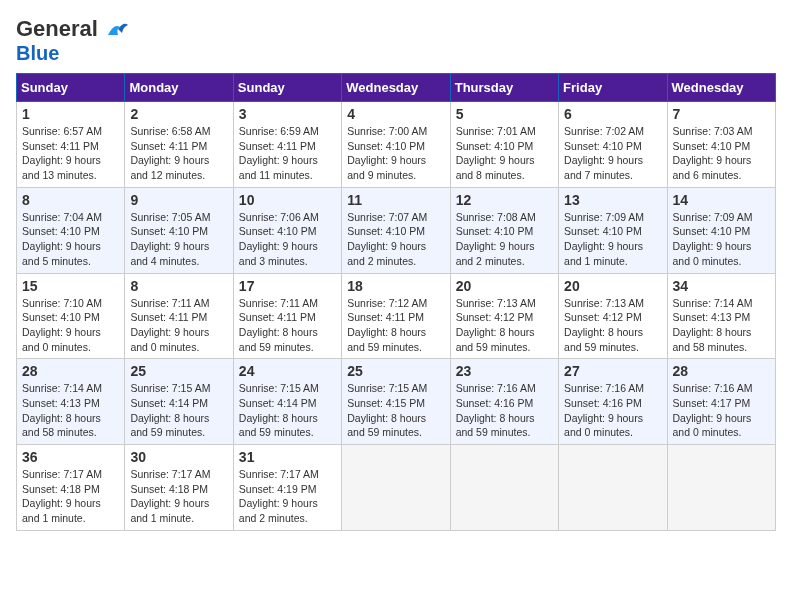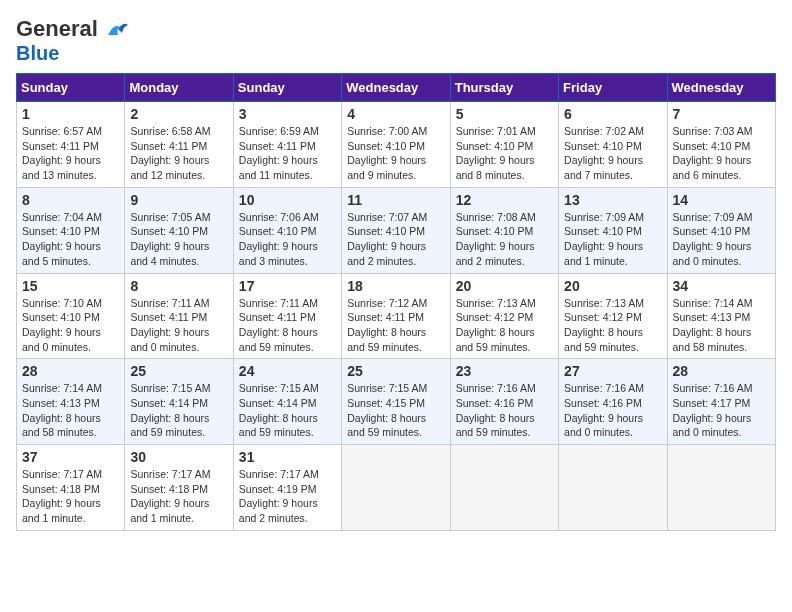--- a/index.html
+++ b/index.html
@@ -225,21 +225,21 @@
           <span class="day-num">27</span>
           <div class="cell-text">Sunrise: 7:16 AM<br>Sunset: 4:16 PM<br>Daylight: 9 hours and 0 minutes.</div>
         </td>
         <td>
           <span class="day-num">28</span>
           <div class="cell-text">Sunrise: 7:16 AM<br>Sunset: 4:17 PM<br>Daylight: 9 hours and 0 minutes.</div>
         </td>
       </tr>
       <tr>
         <td>
-          <span class="day-num">37</span>
+          <span class="day-num">36</span>
           <div class="cell-text">Sunrise: 7:17 AM<br>Sunset: 4:18 PM<br>Daylight: 9 hours and 1 minute.</div>
         </td>
         <td>
           <span class="day-num">30</span>
           <div class="cell-text">Sunrise: 7:17 AM<br>Sunset: 4:18 PM<br>Daylight: 9 hours and 1 minute.</div>
         </td>
         <td>
           <span class="day-num">31</span>
           <div class="cell-text">Sunrise: 7:17 AM<br>Sunset: 4:19 PM<br>Daylight: 9 hours and 2 minutes.</div>
         </td>

